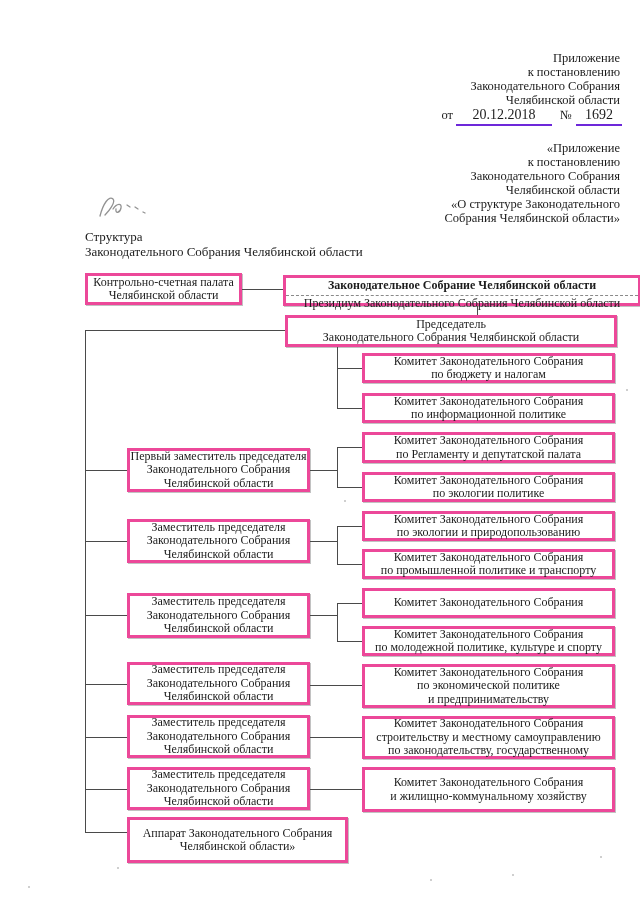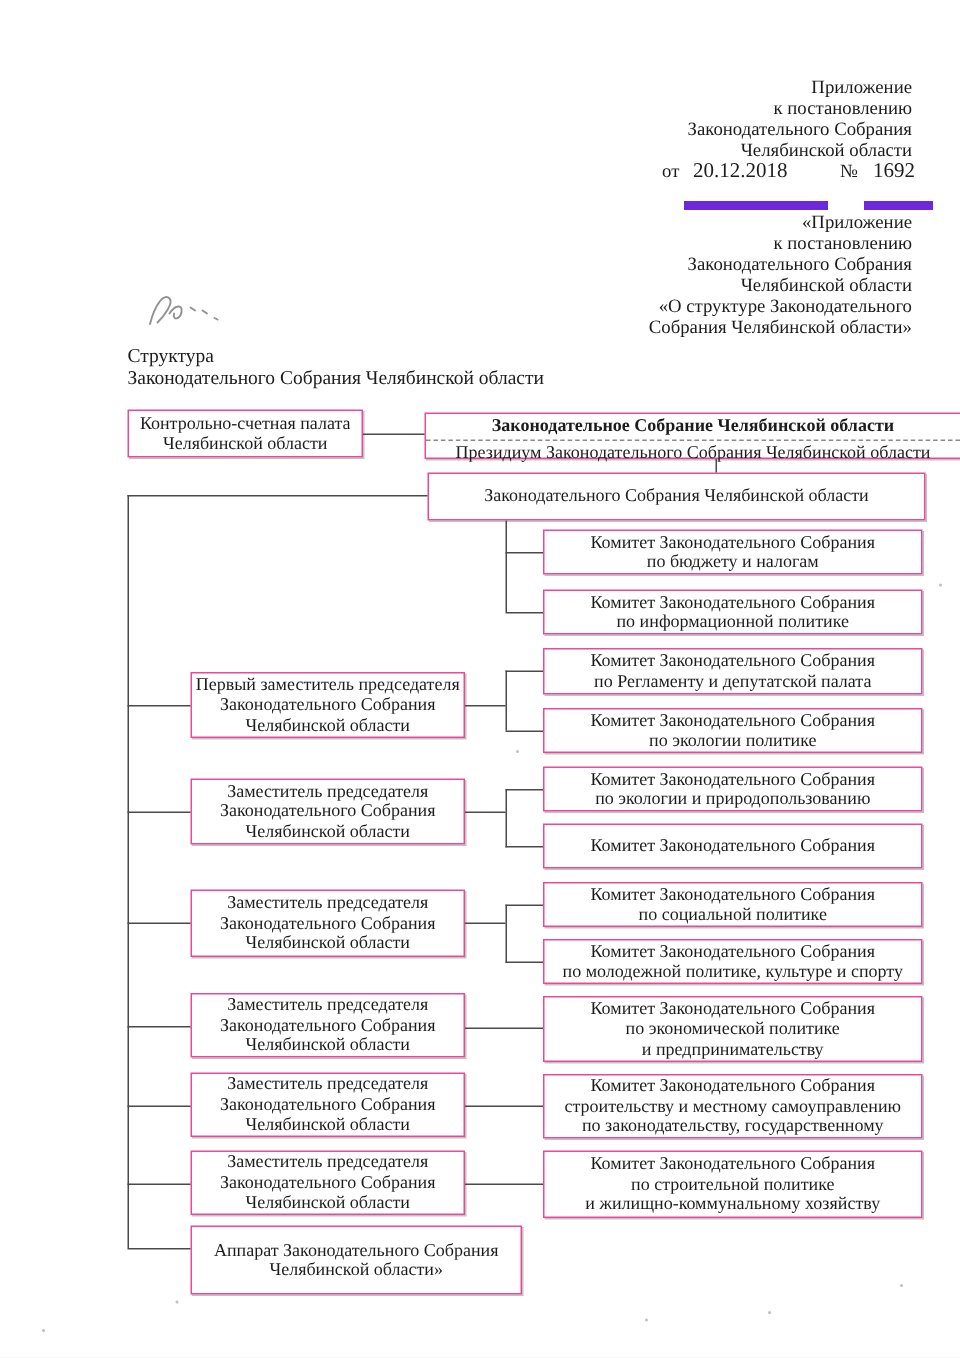--- a/index.html
+++ b/index.html
@@ -8,54 +8,54 @@
     position:relative;
     width:640px;height:905px;
     background:#ffffff;
     font-family:"Liberation Serif","DejaVu Serif",serif;
     color:#1c1c1c;
     overflow:hidden;
   }
   
   .ann{
     position:absolute;
-    right:32px;
+    right:20px;
     width:300px;
     text-align:right;
     font-size:12.5px;
     line-height:14px;
   }
   .ann-line{white-space:nowrap;}
   .date-row{
     position:absolute;
     right:18px;top:107px;
     display:flex;align-items:baseline;justify-content:flex-end;
     font-size:12.5px;
   }
   .blank{
     display:inline-block;
-    border-bottom:6px solid #6d28d9;
-    text-align:left;
+    border-bottom:2px solid #6d28d9;
+    text-align:center;
     font-size:14px;
-    padding:0 6px 11px 6px;
+    padding:0 6px 1px 6px;
   }
   .blank.date{min-width:84px;}
   .blank.num{min-width:34px;}
   .nosign{padding:0 4px 0 8px;}
   
   .title{
     position:absolute;
     left:85px;top:230px;width:535px;
     font-size:13px;line-height:14.5px;
   }
   
   .box{
     position:absolute;
     box-sizing:border-box;
-    border:1px solid #ec4899;
+    border:3px solid #ec4899;
     background:#fff;
     display:flex;flex-direction:column;
     justify-content:center;
     text-align:center;
     font-size:12px;line-height:13.5px;
     box-shadow:1px 1px 0 rgba(80,80,80,.35);
   }
   .box div{white-space:nowrap;}
   .assembly-top{
     font-weight:bold;
@@ -111,20 +111,21 @@
     <div>Контрольно-счетная палата</div>
     <div>Челябинской области</div>
   </div>
 
   <div class="box" style="left:283px;top:275px;width:358px;height:31px;justify-content:stretch">
     <div class="assembly-top">Законодательное Собрание Челябинской области</div>
     <div class="assembly-bottom">Президиум Законодательного Собрания Челябинской области</div>
   </div>
 
   <div class="box" style="left:285px;top:315px;width:332px;height:32px">
+    <div>Председатель</div>
     <div>Законодательного Собрания Челябинской области</div>
   </div>
 
   <div class="box" style="left:362px;top:353px;width:253px;height:30px">
     <div>Комитет Законодательного Собрания</div>
     <div>по бюджету и налогам</div>
   </div>
   <div class="box" style="left:362px;top:393px;width:253px;height:30px">
     <div>Комитет Законодательного Собрания</div>
     <div>по информационной политике</div>
@@ -136,42 +137,41 @@
   <div class="box" style="left:362px;top:472px;width:253px;height:30px">
     <div>Комитет Законодательного Собрания</div>
     <div>по экологии политике</div>
   </div>
   <div class="box" style="left:362px;top:511px;width:253px;height:30px">
     <div>Комитет Законодательного Собрания</div>
     <div>по экологии и природопользованию</div>
   </div>
   <div class="box" style="left:362px;top:549px;width:253px;height:30px">
     <div>Комитет Законодательного Собрания</div>
+    <div>по промышленной политике и транспорту</div>
   </div>
   <div class="box" style="left:362px;top:588px;width:253px;height:30px">
     <div>Комитет Законодательного Собрания</div>
-    <div>по социальной политике</div>
   </div>
   <div class="box" style="left:362px;top:626px;width:253px;height:30px">
     <div>Комитет Законодательного Собрания</div>
     <div>по молодежной политике, культуре и спорту</div>
   </div>
   <div class="box" style="left:362px;top:664px;width:253px;height:44px">
     <div>Комитет Законодательного Собрания</div>
     <div>по экономической политике</div>
     <div>и предпринимательству</div>
   </div>
   <div class="box" style="left:362px;top:716px;width:253px;height:43px">
     <div>Комитет Законодательного Собрания</div>
     <div>строительству и местному самоуправлению</div>
     <div>по законодательству, государственному</div>
   </div>
   <div class="box" style="left:362px;top:767px;width:253px;height:45px">
     <div>Комитет Законодательного Собрания</div>
-    <div>по строительной политике</div>
     <div>и жилищно-коммунальному хозяйству</div>
   </div>
 
   <div class="box" style="left:127px;top:448px;width:183px;height:44px">
     <div>Первый заместитель председателя</div>
     <div>Законодательного Собрания</div>
     <div>Челябинской области</div>
   </div>
   <div class="box" style="left:127px;top:519px;width:183px;height:44px">
     <div>Заместитель председателя</div>

